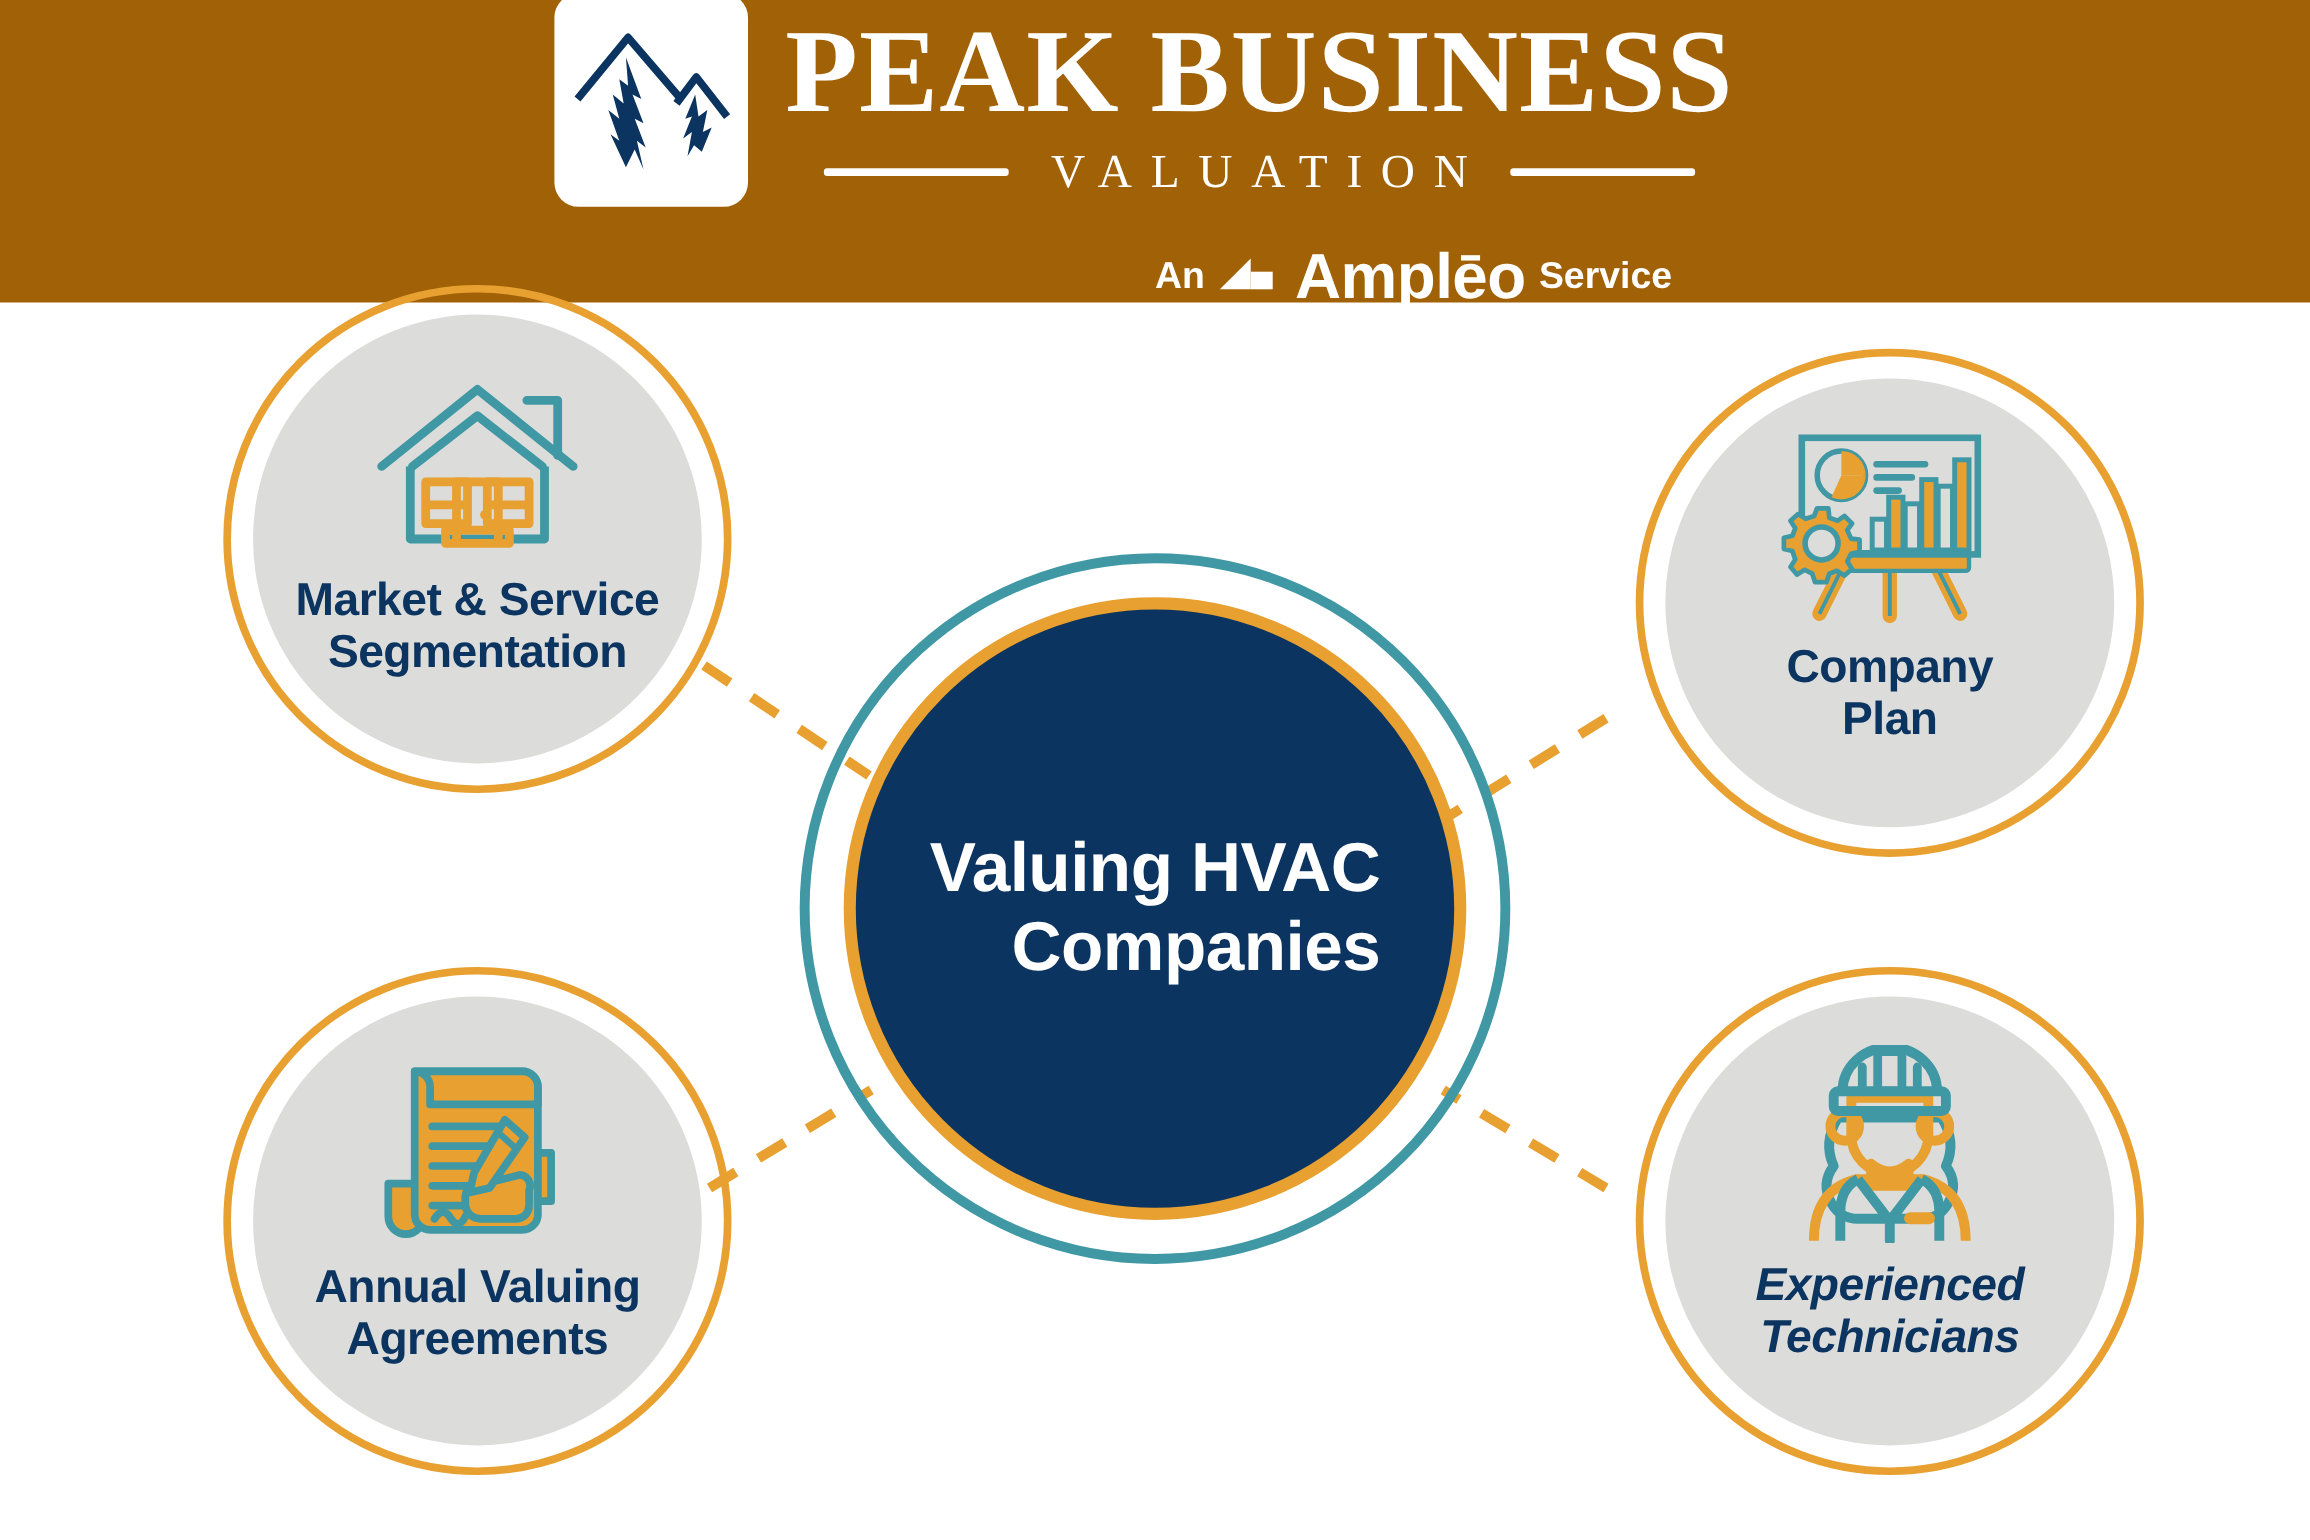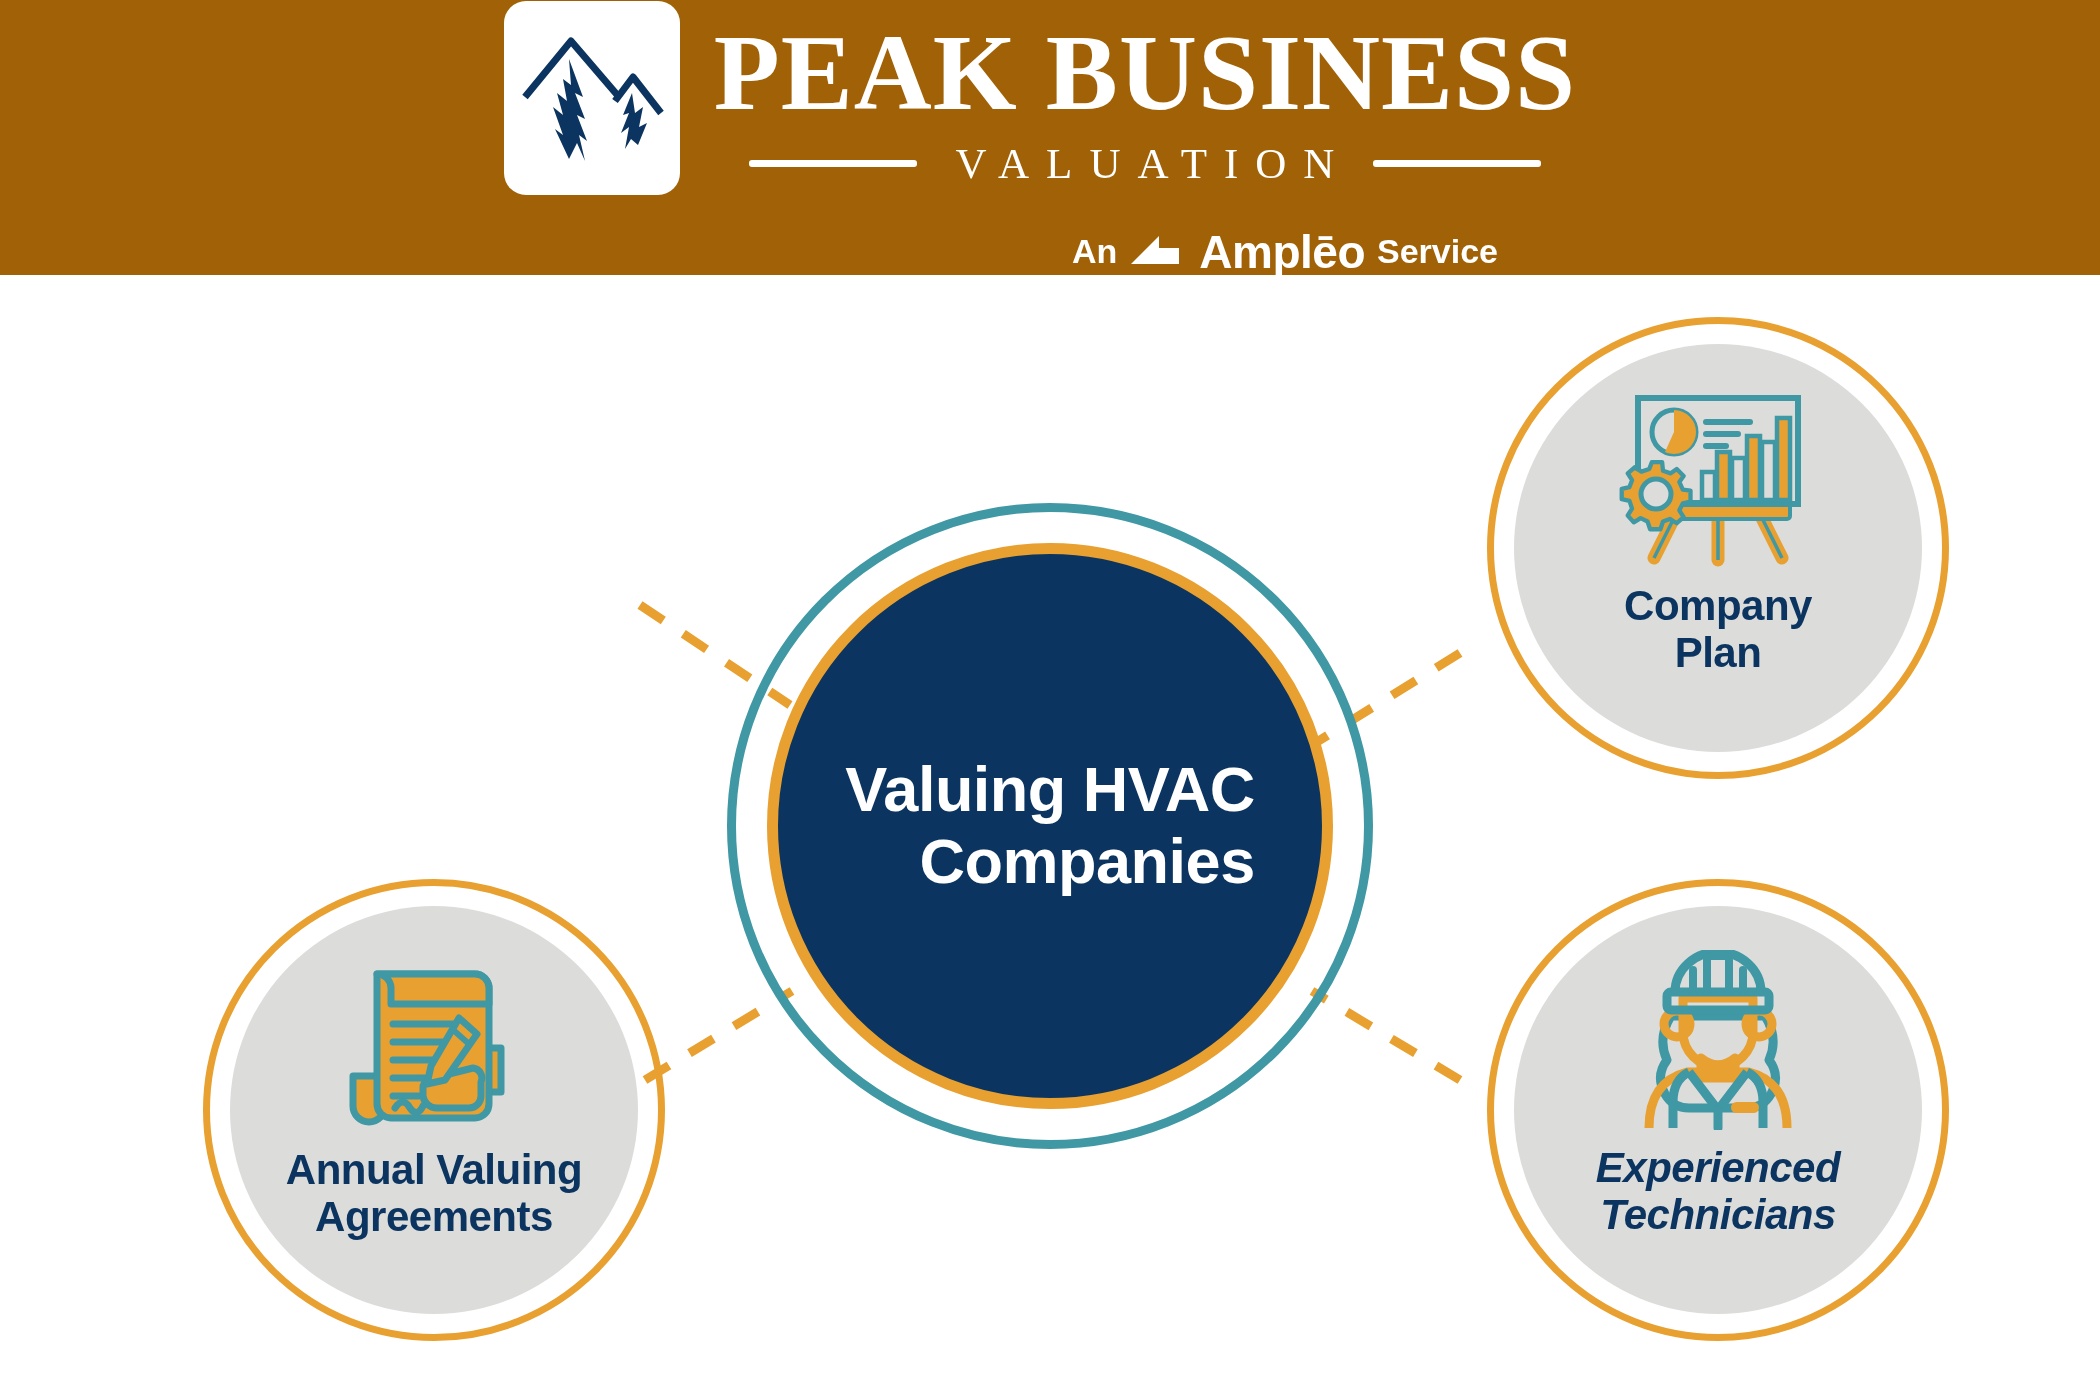--- a/index.html
+++ b/index.html
@@ -92,21 +92,21 @@
   .tagline-an, .tagline-company {
     font-family: "Liberation Sans", sans-serif;
     font-weight: bold;
     font-size: 34px;
     color: #ffffff;
     white-space: nowrap;
   }
   .tagline-ampleo {
     font-family: "Liberation Sans", sans-serif;
     font-weight: bold;
-    font-size: 46px;
+    font-size: 58px;
     color: #ffffff;
     white-space: nowrap;
     letter-spacing: -0.5px;
   }
   .ampleo-mark { flex: none; margin-right: 2px; }
 
   
   .canvas {
     position: absolute;
     left: 0;
@@ -253,20 +253,49 @@
 
 <div class="canvas">
 
   <svg class="connectors" viewBox="0 0 2100 1125">
     <line x1="640" y1="330" x2="790" y2="430" stroke="#e8a030" stroke-width="9" stroke-dasharray="28 24" stroke-linecap="butt"></line>
     <line x1="1460" y1="378" x2="1312" y2="470" stroke="#e8a030" stroke-width="9" stroke-dasharray="28 24" stroke-linecap="butt"></line>
     <line x1="645" y1="805" x2="792" y2="716" stroke="#e8a030" stroke-width="9" stroke-dasharray="28 24" stroke-linecap="butt"></line>
     <line x1="1460" y1="805" x2="1312" y2="716" stroke="#e8a030" stroke-width="9" stroke-dasharray="28 24" stroke-linecap="butt"></line>
   </svg>
 
+  <div class="node" id="node-tl">
+    <div class="node-fill">
+      <div class="node-icon">
+        <svg width="190" height="165" viewBox="0 0 190 165">
+
+          <path d="M140 22 L168 22 L168 72" fill="none" stroke="#3f98a4" stroke-width="8" stroke-linejoin="round" stroke-linecap="round"></path>
+
+          <path d="M8 82 L95 12 L182 82" fill="none" stroke="#3f98a4" stroke-width="8" stroke-linejoin="round" stroke-linecap="round"></path>
+
+          <path d="M36 82 L95 36 L154 82" fill="none" stroke="#3f98a4" stroke-width="8" stroke-linejoin="round" stroke-linecap="round"></path>
+
+          <path d="M34 82 L34 148 L156 148 L156 82" fill="none" stroke="#3f98a4" stroke-width="8" stroke-linejoin="round"></path>
+
+          <rect x="48" y="96" width="38" height="38" fill="none" stroke="#e8a030" stroke-width="8" stroke-linejoin="round"></rect>
+          <line x1="48" y1="117" x2="86" y2="117" stroke="#e8a030" stroke-width="8"></line>
+
+          <rect x="104" y="96" width="38" height="38" fill="none" stroke="#e8a030" stroke-width="8" stroke-linejoin="round"></rect>
+          <line x1="104" y1="117" x2="142" y2="117" stroke="#e8a030" stroke-width="8"></line>
+
+          <path d="M76 148 L76 96 L114 96 L114 148" fill="none" stroke="#e8a030" stroke-width="8" stroke-linejoin="round"></path>
+          <circle cx="102" cy="126" r="4.5" fill="#e8a030"></circle>
+
+          <rect x="66" y="140" width="58" height="12" fill="none" stroke="#e8a030" stroke-width="8" stroke-linejoin="round"></rect>
+        </svg>
+      </div>
+      <div class="node-label">Market &amp; Service
+Segmentation</div>
+    </div>
+  </div>
 
   <div class="node" id="node-tr">
     <div class="node-fill">
       <div class="node-icon">
         <svg width="208" height="182" viewBox="0 0 208 182">
 
           <path d="M62 128 L40 172" stroke="#e8a030" stroke-width="13" stroke-linecap="round"></path>
           <path d="M62 128 L40 172" stroke="#3f98a4" stroke-width="13" stroke-linecap="round" fill="none" opacity="0"></path>
           <path d="M104 130 L104 174" stroke="#e8a030" stroke-width="13" stroke-linecap="round"></path>
           <path d="M146 128 L168 172" stroke="#e8a030" stroke-width="13" stroke-linecap="round"></path>

